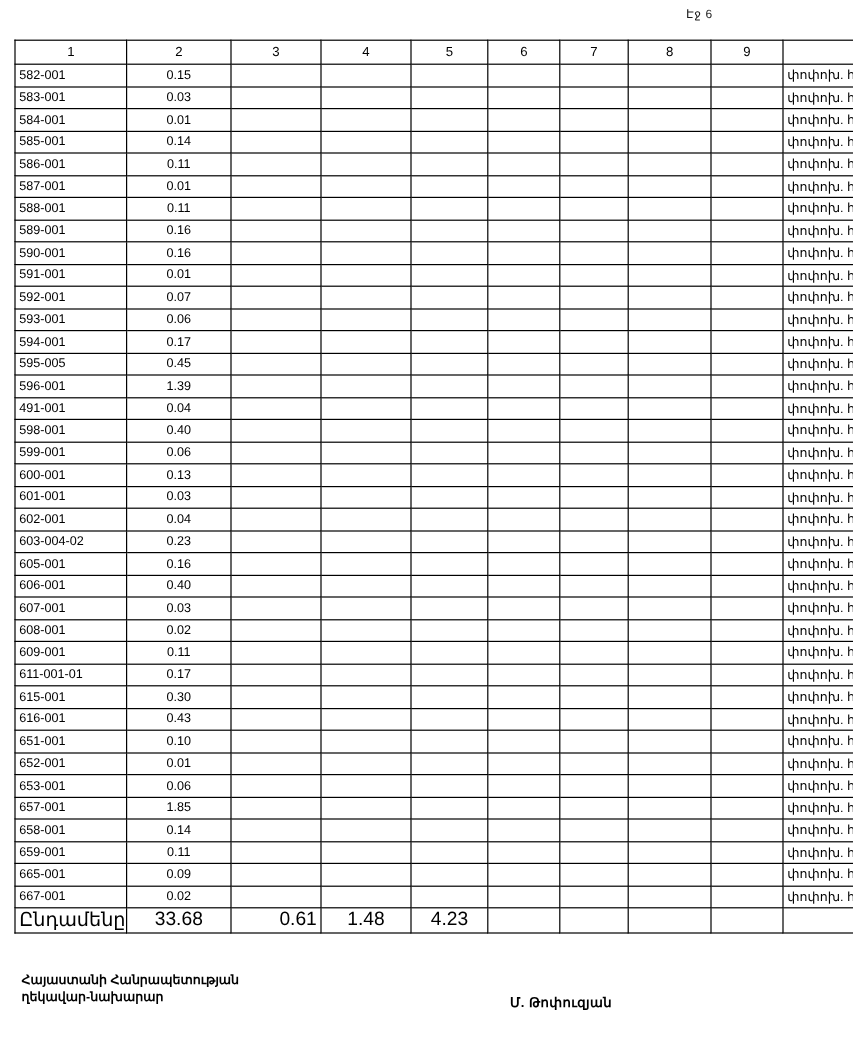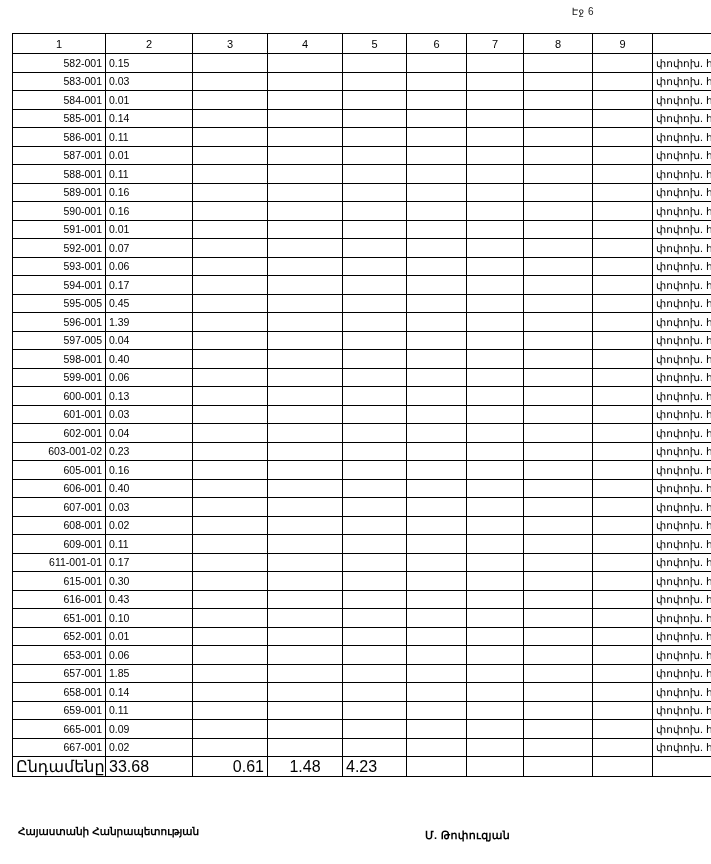--- a/index.html
+++ b/index.html
@@ -47,25 +47,25 @@
     padding: 0 3px;
     vertical-align: middle;
     white-space: nowrap;
     overflow: hidden;
   }
   table.main tr.header td {
     text-align: center;
     font-size: 11px;
     height: 19px;
   }
-  .c1 { width: 86px; text-align: right; }
-  .c2 { width: 80px; text-align: left; }
+  .c1 { width: 86px; text-align: left; }
+  .c2 { width: 80px; text-align: center; }
   .c3 { width: 68px; text-align: right; }
   .c4 { width: 68px; text-align: center; }
-  .c5 { width: 57px; text-align: left; }
+  .c5 { width: 57px; text-align: center; }
   .c6 { width: 53px; text-align: center; }
   .c7 { width: 50px; text-align: center; }
   .c8 { width: 62px; text-align: center; }
   .c9 { width: 53px; text-align: center; }
   .c10 { width: 128px; text-align: left; padding-left: 6px; }
   .total-row td {
     font-size: 16px;
   }
   .total-label {
     text-align: center;
@@ -302,21 +302,21 @@
           <td class="c3"></td>
           <td class="c4"></td>
           <td class="c5"></td>
           <td class="c6"></td>
           <td class="c7"></td>
           <td class="c8"></td>
           <td class="c9"></td>
           <td class="c10">փոփոխ. հրաց.</td>
         </tr>
         <tr>
-          <td class="c1">597-005</td>
+          <td class="c1">491-001</td>
           <td class="c2">0.04</td>
           <td class="c3"></td>
           <td class="c4"></td>
           <td class="c5"></td>
           <td class="c6"></td>
           <td class="c7"></td>
           <td class="c8"></td>
           <td class="c9"></td>
           <td class="c10">փոփոխ. հրաց.</td>
         </tr>
@@ -374,21 +374,21 @@
           <td class="c3"></td>
           <td class="c4"></td>
           <td class="c5"></td>
           <td class="c6"></td>
           <td class="c7"></td>
           <td class="c8"></td>
           <td class="c9"></td>
           <td class="c10">փոփոխ. հրաց.</td>
         </tr>
         <tr>
-          <td class="c1">603-001-02</td>
+          <td class="c1">603-004-02</td>
           <td class="c2">0.23</td>
           <td class="c3"></td>
           <td class="c4"></td>
           <td class="c5"></td>
           <td class="c6"></td>
           <td class="c7"></td>
           <td class="c8"></td>
           <td class="c9"></td>
           <td class="c10">փոփոխ. հրաց.</td>
         </tr>
@@ -637,17 +637,18 @@
     <div>-20</div>
     <div>-20</div>
     <div>-20</div>
     <div>-20</div>
     <div>-20</div>
     <div>-20</div>
   </div>
 
   <div class="footer">
     <div>Հայաստանի Հանրապետության</div>
+    <div>ղեկավար-նախարար</div>
   </div>
 
   <div class="signature">Մ. Թոփուզյան</div>
 
 </div>
 
 </body></html>

